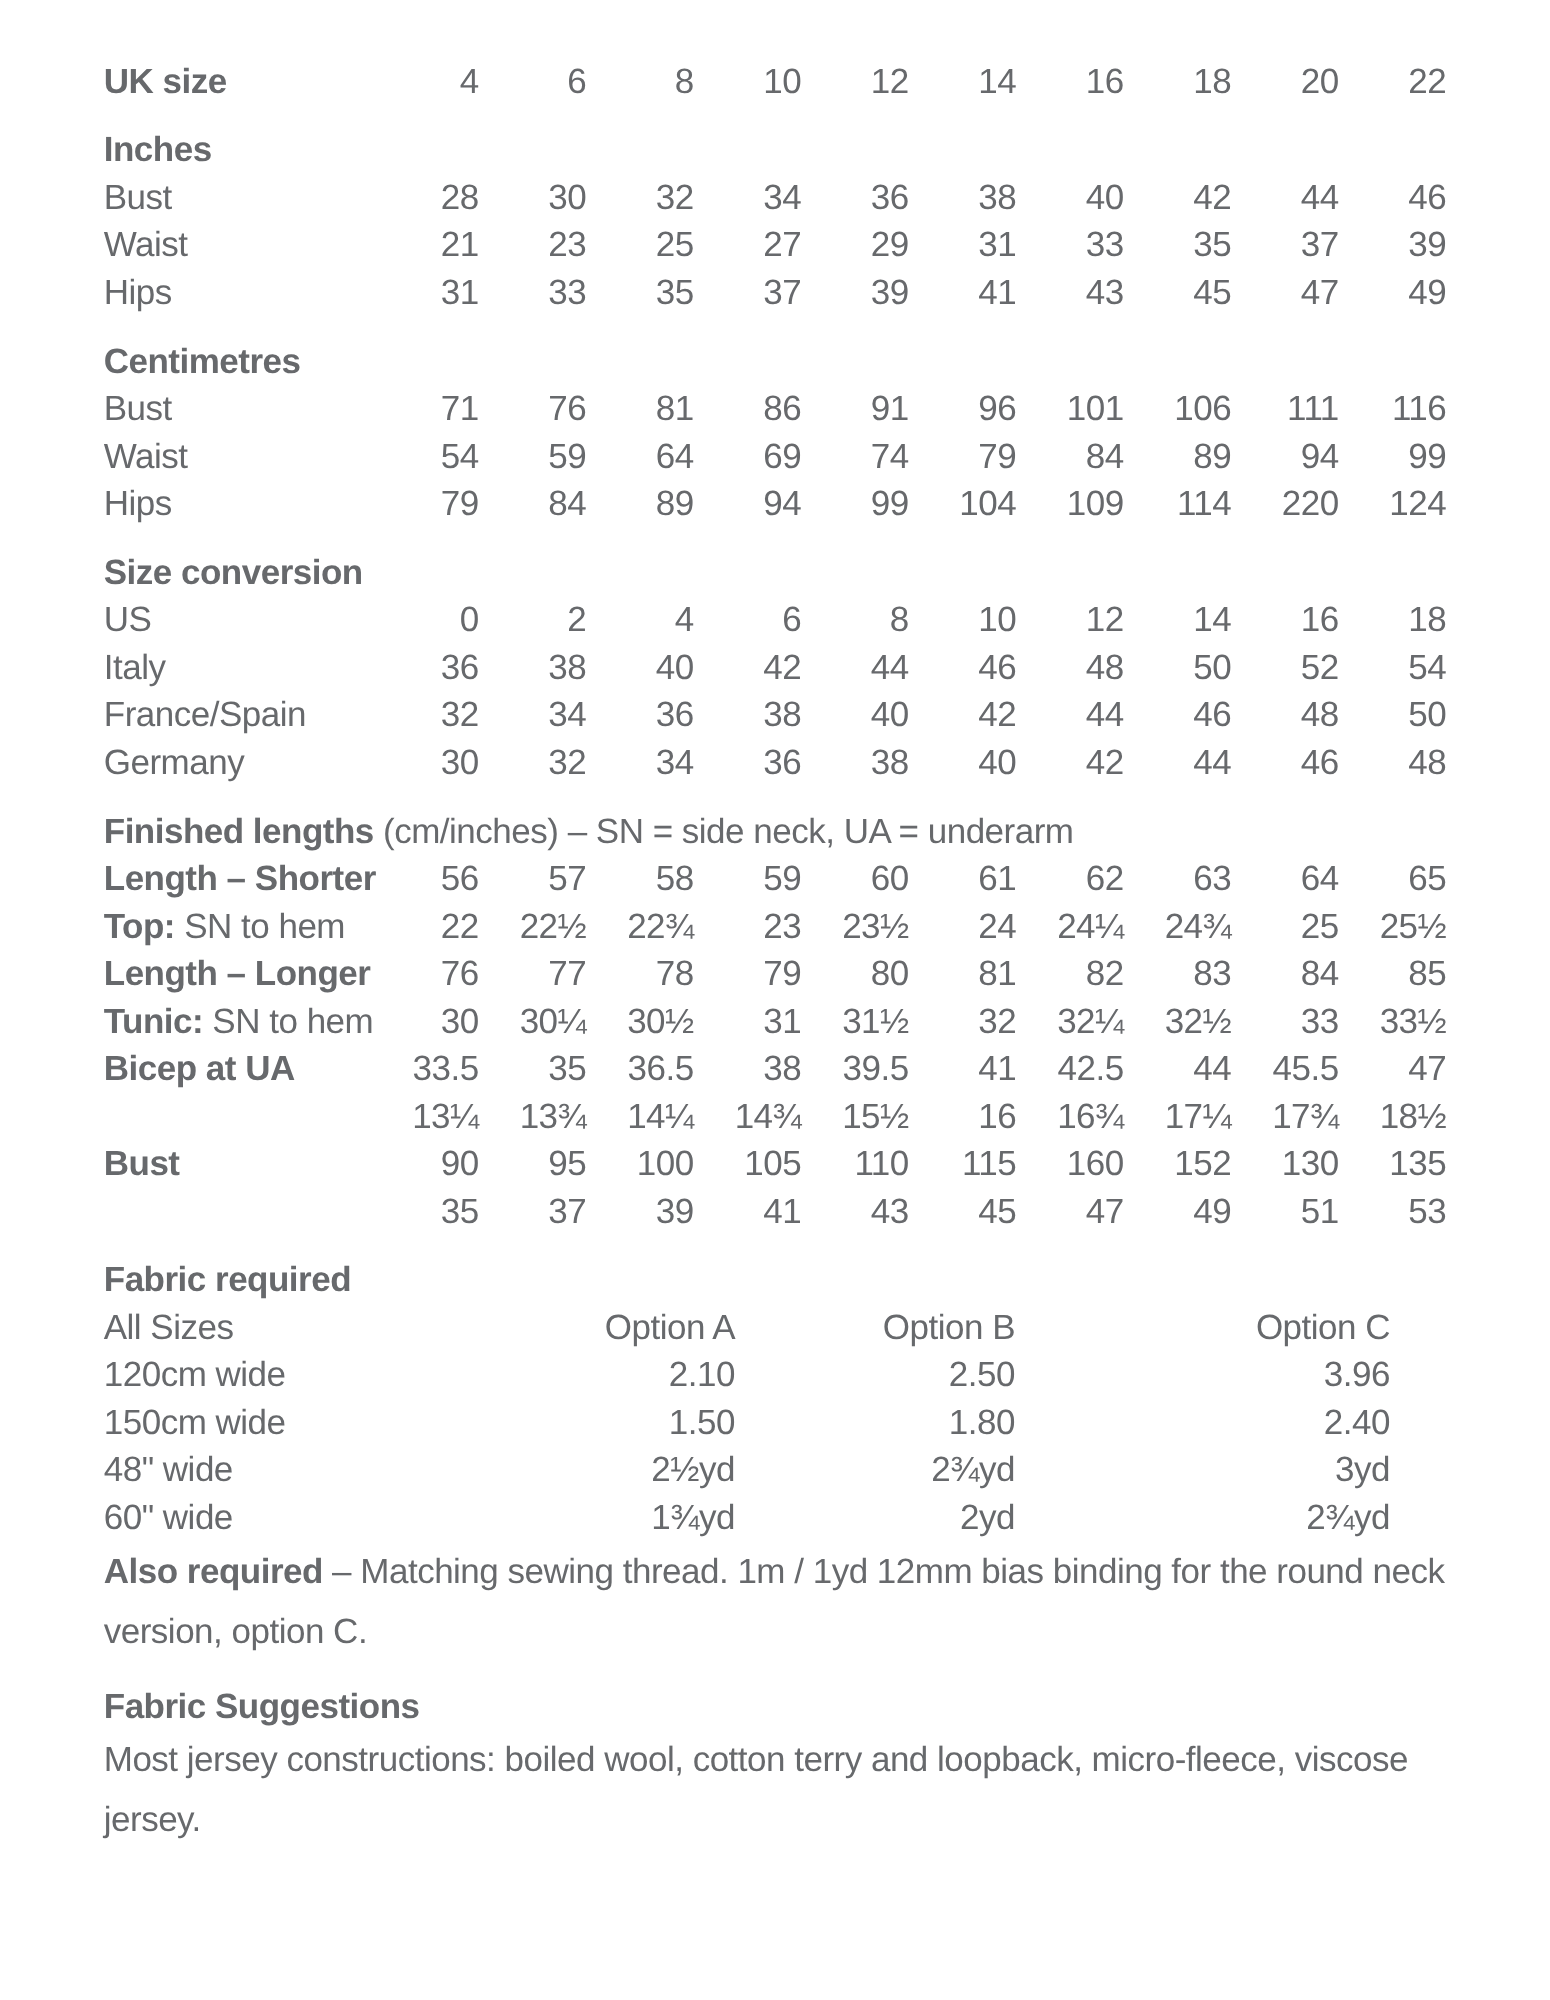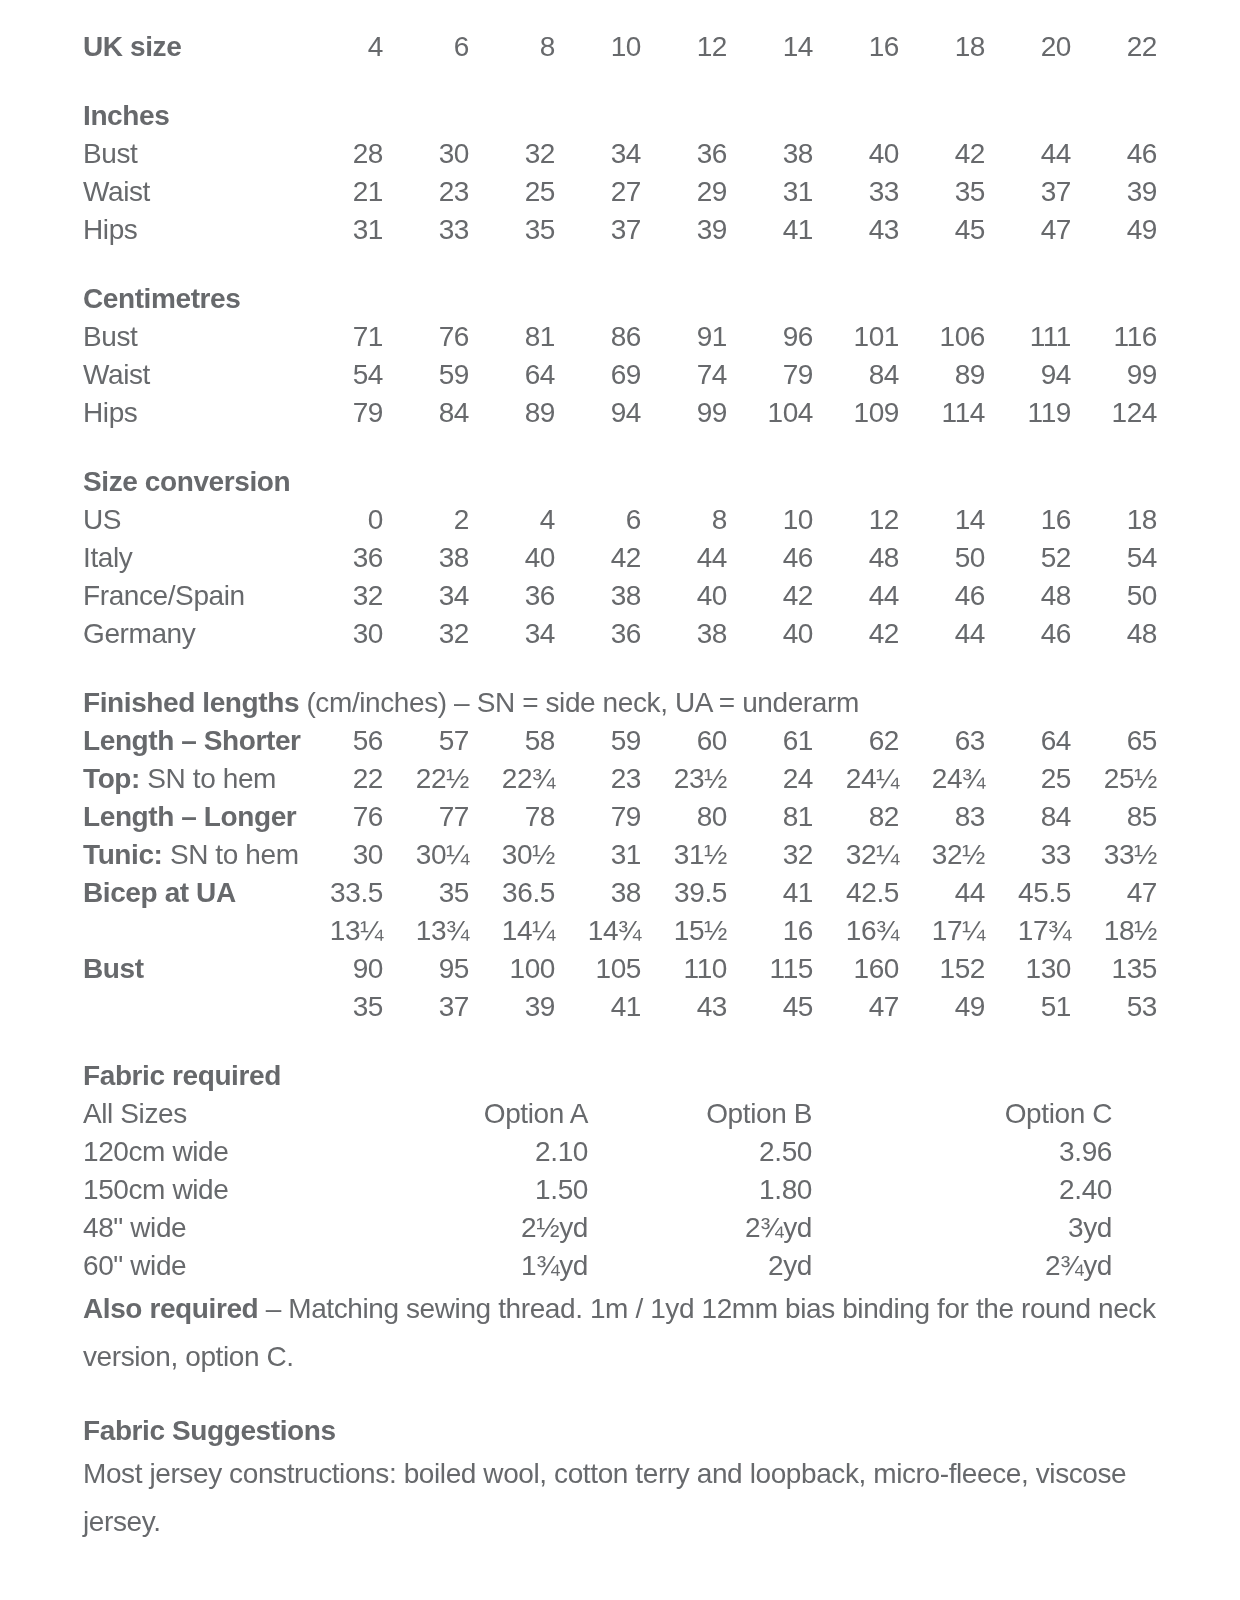--- a/index.html
+++ b/index.html
@@ -5,28 +5,28 @@
   html, body { margin: 0; padding: 0; }
   body {
     width: 1240px; height: 1600px;
     background: #ffffff;
     font-family: "Liberation Sans", sans-serif;
     font-size: 28px;
     color: #67696c;
     letter-spacing: -0.4px;
     overflow: hidden;
   }
-  .page { padding: 28px 20px 0 83px; }
+  .page { padding: 46px 20px 0 83px; }
   table { border-collapse: collapse; table-layout: fixed; width: 1074px; }
   td { padding: 0; line-height: 38px; white-space: nowrap; overflow: visible; }
   td.label { text-align: left; }
   td.num { text-align: right; }
   col.c-label { width: 214px; }
   .b { font-weight: 700; }
-  .sec { margin-top: 31px; }
+  .sec { margin-top: 17px; }
   .sec-heading { font-weight: 700; line-height: 38px; }
   table.fabric { width: 1029px; }
   table.fabric col.c-label { width: 215px; }
   table.fabric col.fa { width: 290px; }
   table.fabric col.fb { width: 224px; }
   table.fabric col.fc { width: 300px; }
   table.fabric td.num { }
   p { margin: 0; line-height: 48px; max-width: 1122px; white-space: normal; }
 </style>
 </head>
@@ -173,21 +173,21 @@
           <tr>
             <td class="label">Hips</td>
             <td class="num">79</td>
             <td class="num">84</td>
             <td class="num">89</td>
             <td class="num">94</td>
             <td class="num">99</td>
             <td class="num">104</td>
             <td class="num">109</td>
             <td class="num">114</td>
-            <td class="num">119</td>
+            <td class="num">220</td>
             <td class="num">124</td>
           </tr>
         </tbody>
     </table>
   </div>
 
   <div class="sec">
     <div class="sec-heading">Size conversion</div>
     <table>
       <colgroup>

